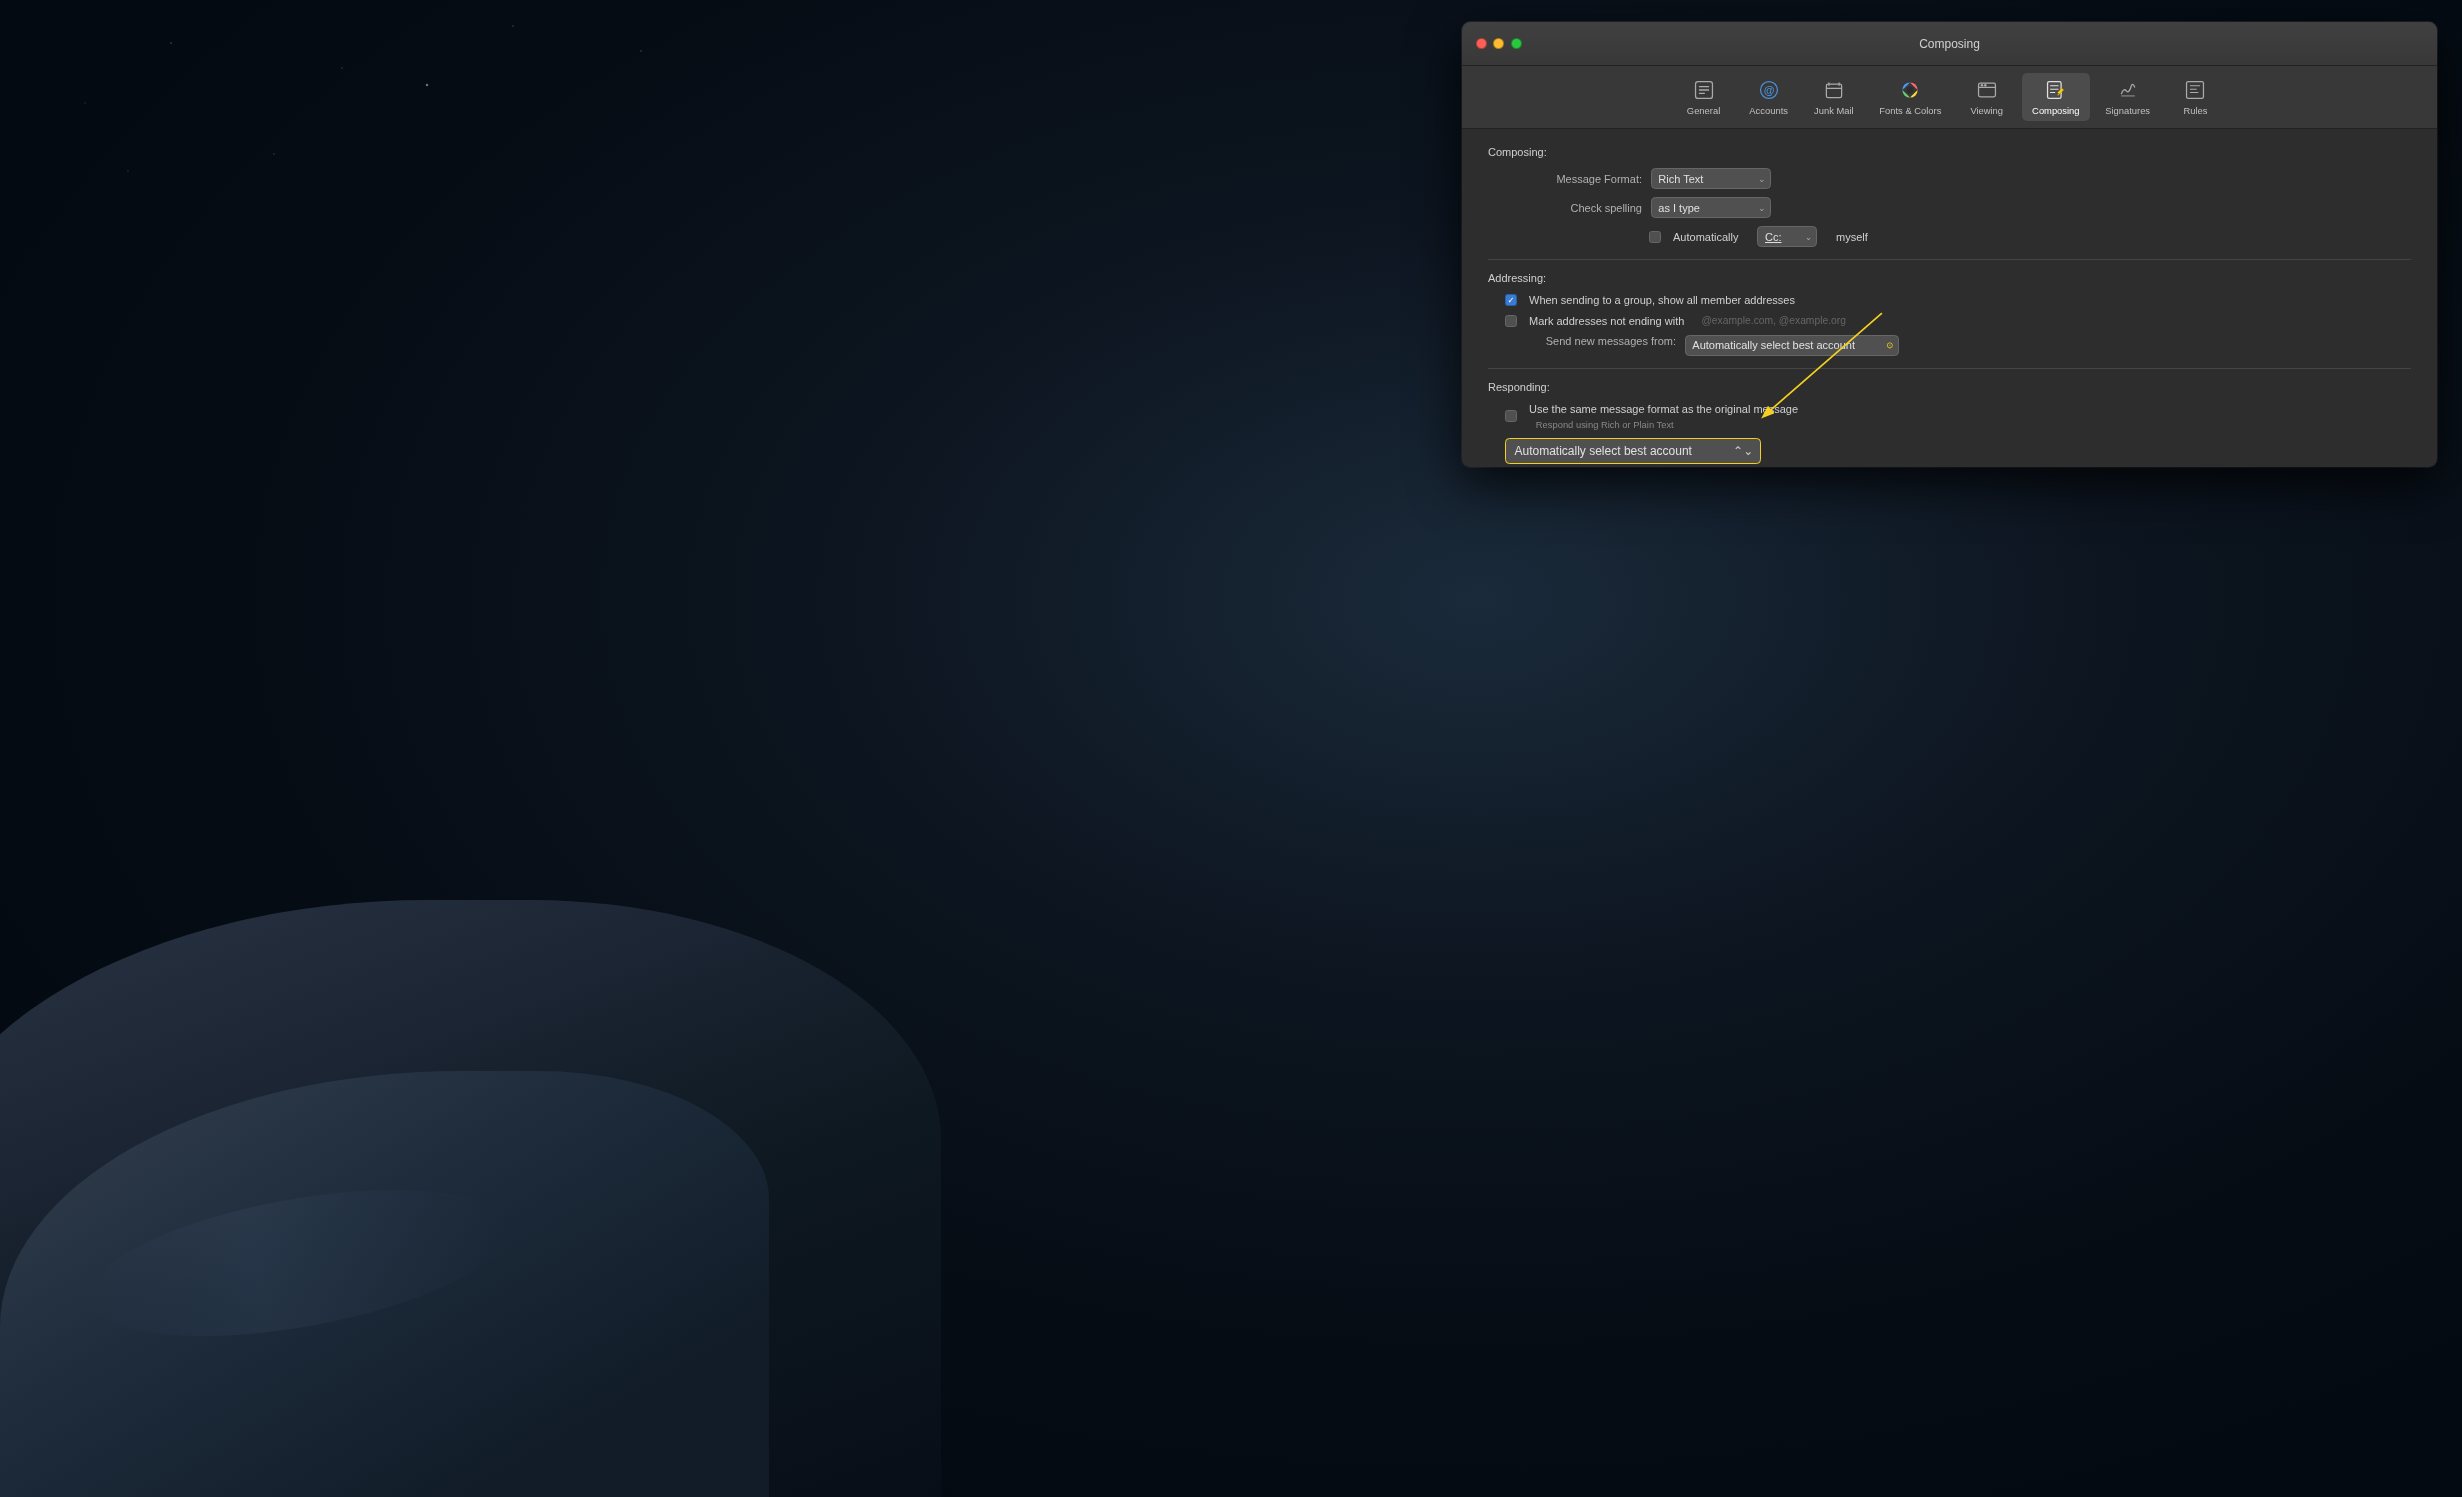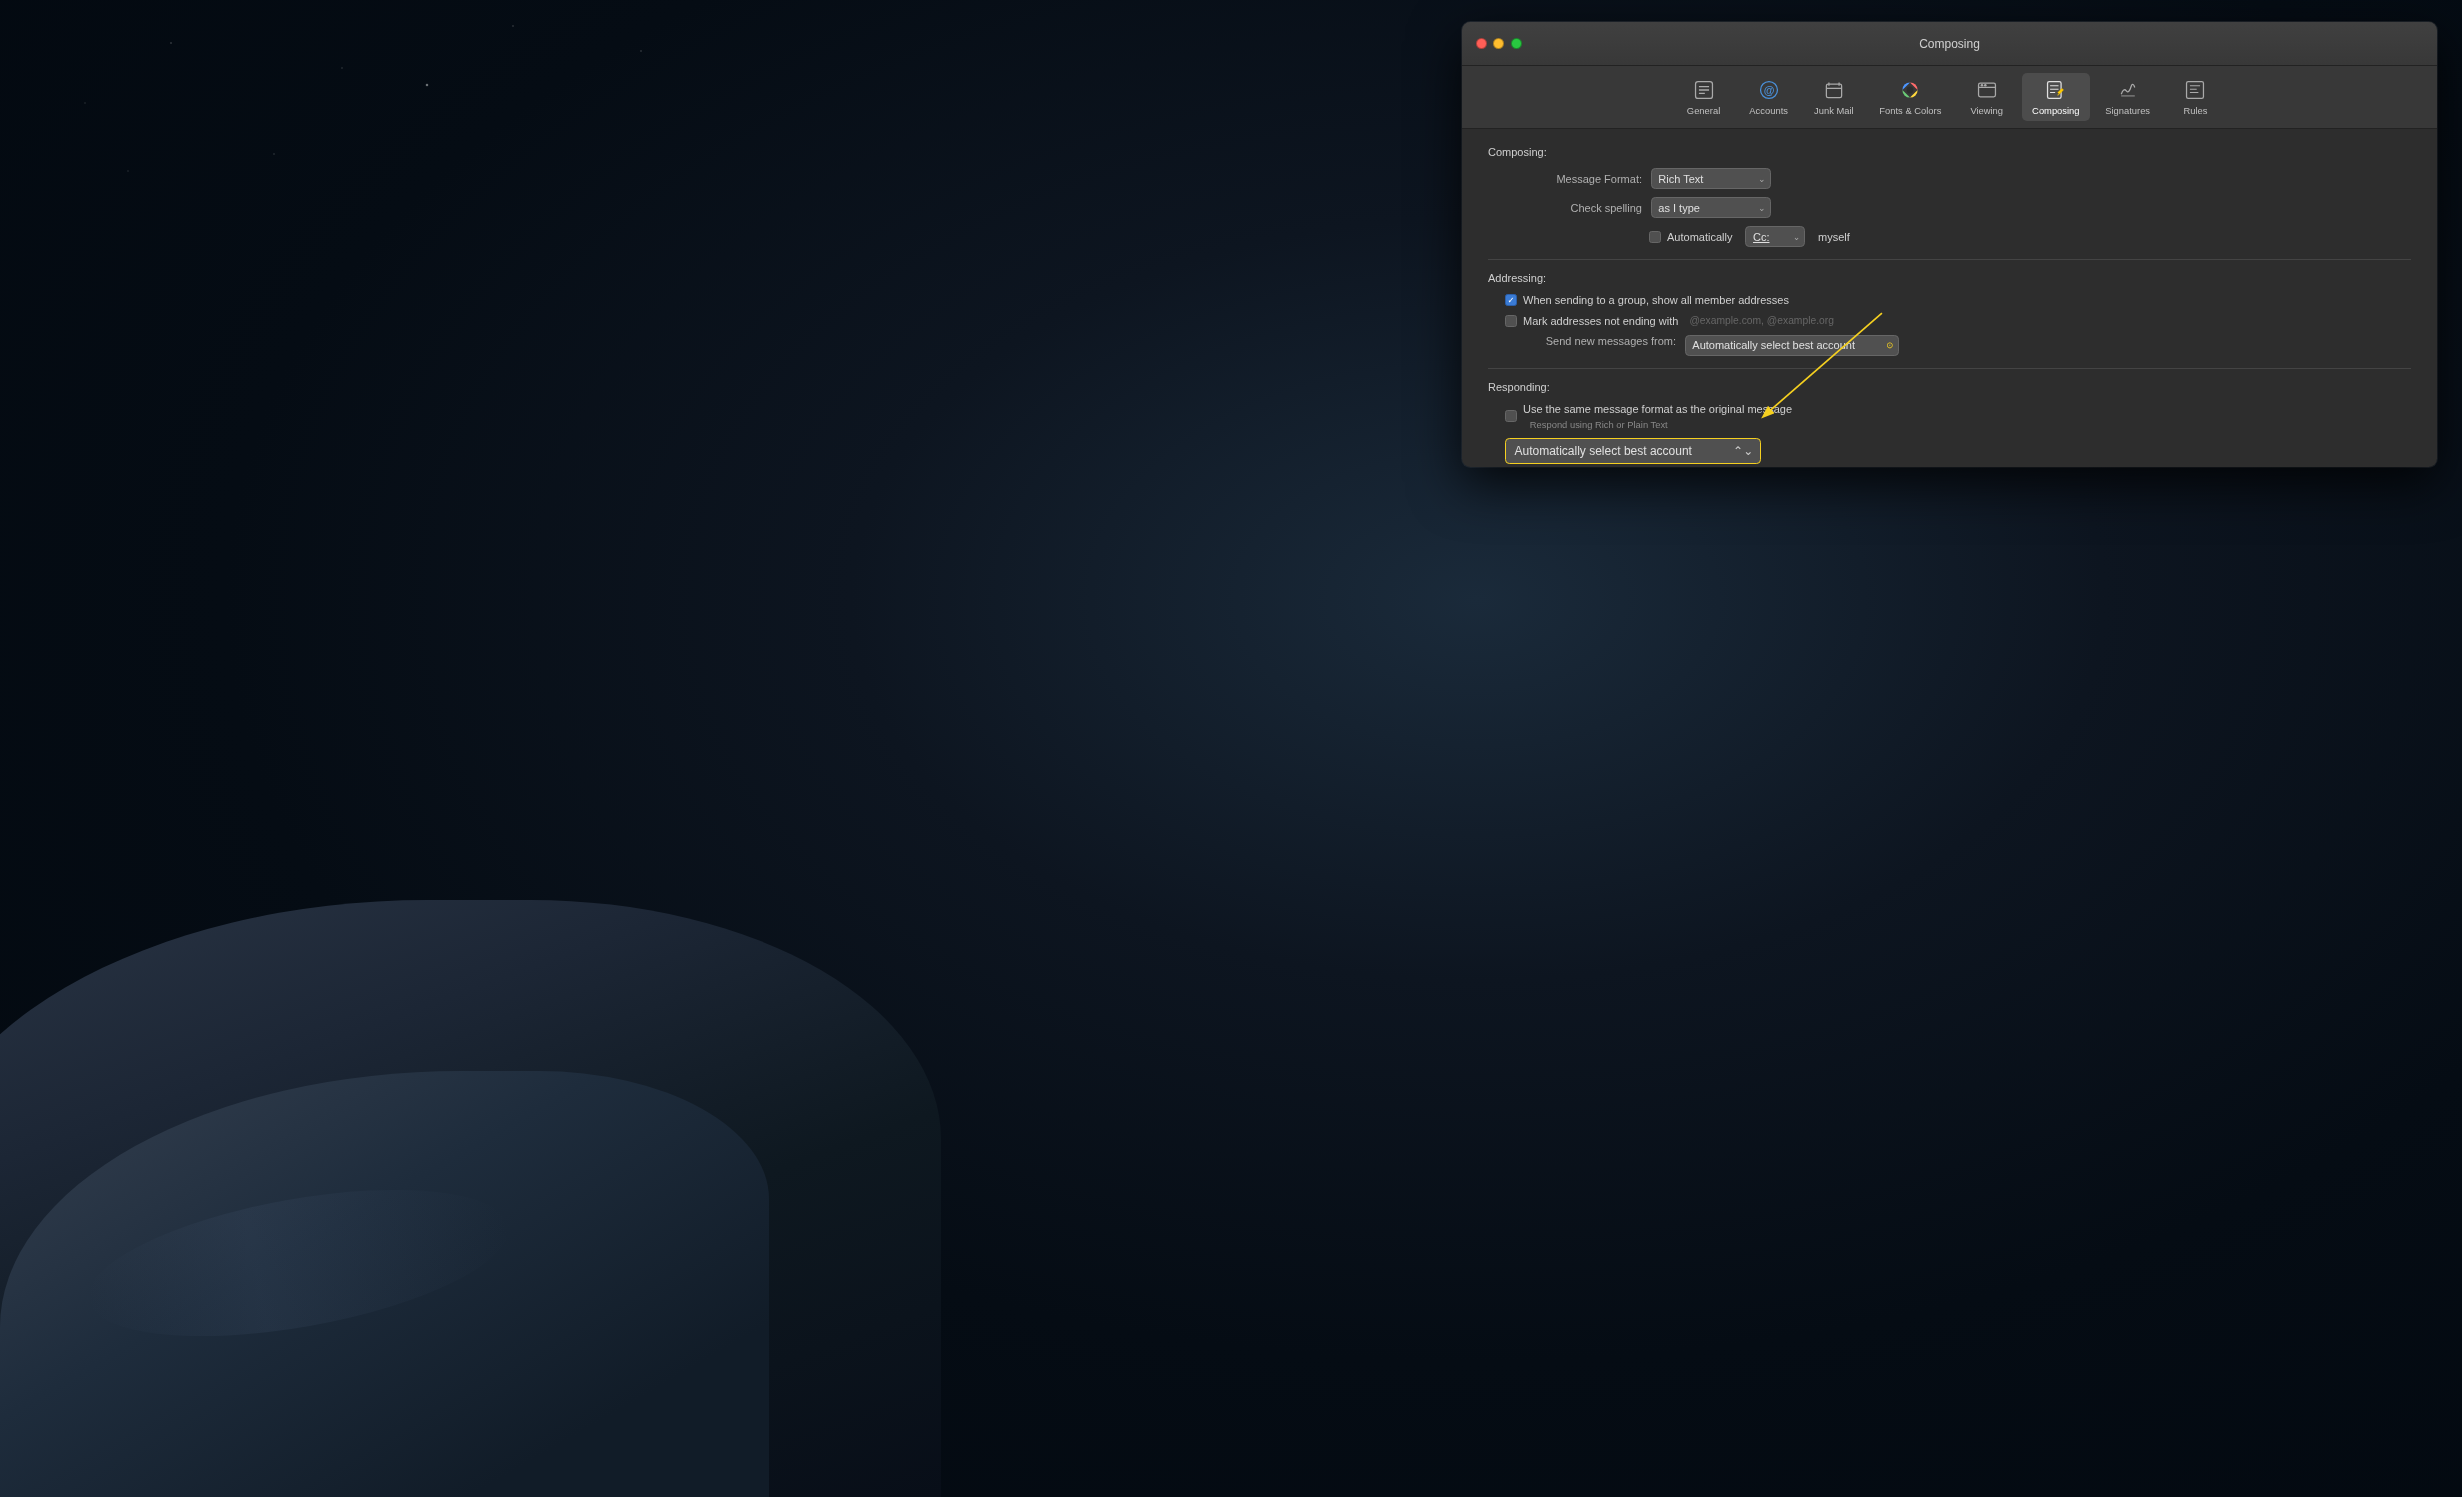--- a/index.html
+++ b/index.html
@@ -226,21 +226,21 @@
       color: #aaa;
       font-size: 8.5px;
       pointer-events: none;
     }
 
     .checkbox-row {
       display: flex;
       align-items: center;
       margin-bottom: 8.5px;
       padding-left: 17px;
-      gap: 6px;
+      gap: 12px;
     }
 
     .checkbox {
       width: 12px;
       height: 12px;
       border: 0.9px solid #666;
       border-radius: 2.6px;
       background: #505050;
       display: flex;
       align-items: center;

